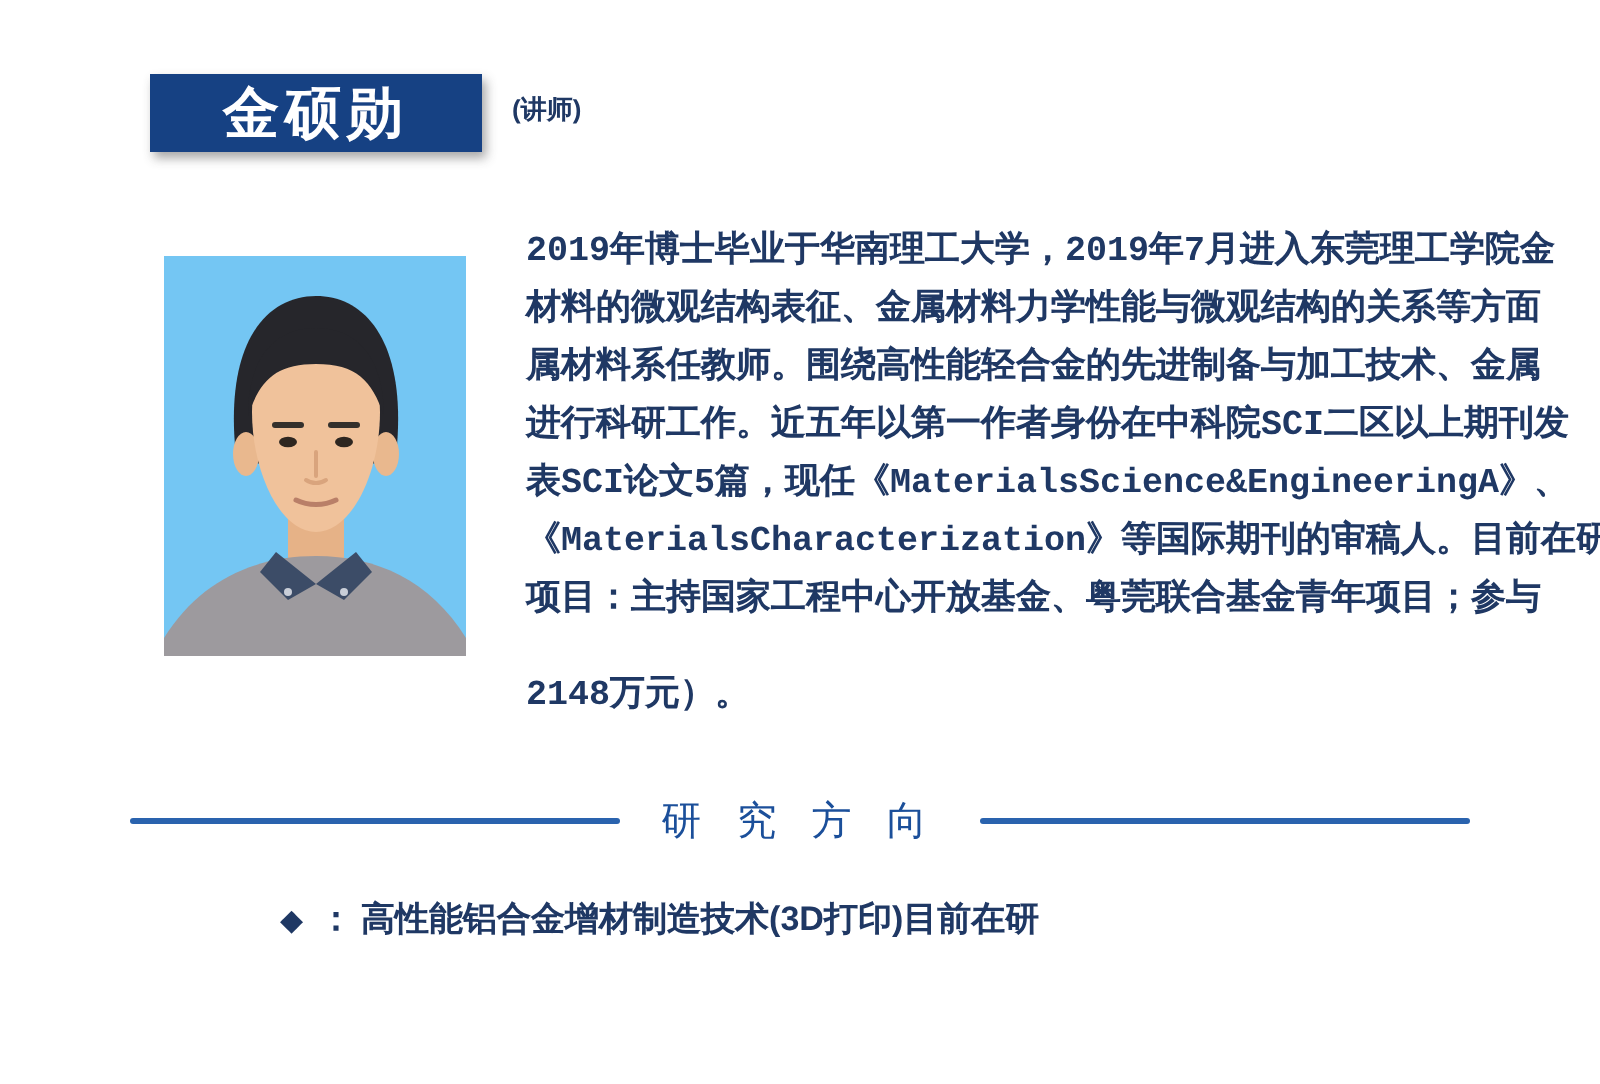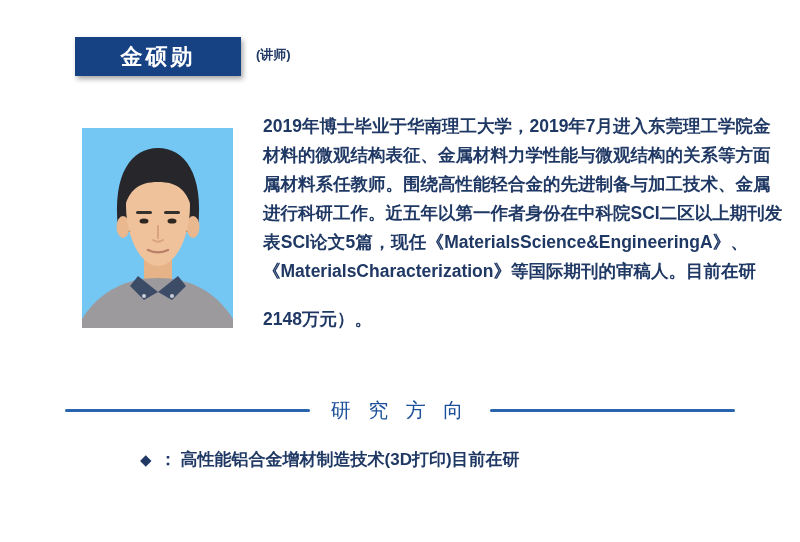--- a/index.html
+++ b/index.html
@@ -25,21 +25,21 @@
     width: 166px;
     height: 39px;
     background: #164183;
     box-shadow: 2px 3px 5px rgba(60,60,60,0.45);
     display: flex;
     align-items: center;
     justify-content: center;
   }
   .name-box .name {
     color: #ffffff;
-    font-size: 22px;
+    font-size: 28px;
     font-weight: bold;
     letter-spacing: 3px;
     text-align: right;
   }
   .title-suffix {
     position: absolute;
     left: 256px;
     top: 46px;
     color: #1f3864;
     font-size: 13px;
@@ -67,20 +67,21 @@
     font-size: 17.5px;
     font-weight: bold;
     line-height: 29px;
   }
   .bio-line {
     text-align: justify;
     text-align-last: justify;
     white-space: nowrap;
     height: 29px;
     overflow: visible;
+    font-family: Liberation Mono, monospace;
   }
   .bio-line.last {
     text-align-last: left;
     margin-top: 19px;
   }
 
   
   .divider-line {
     position: absolute;
     height: 3px;
@@ -168,20 +169,21 @@
     </svg>
   </div>
 
   <div class="bio">
     <div class="bio-line">2019年博士毕业于华南理工大学，2019年7月进入东莞理工学院金</div>
     <div class="bio-line">材料的微观结构表征、金属材料力学性能与微观结构的关系等方面</div>
     <div class="bio-line">属材料系任教师。围绕高性能轻合金的先进制备与加工技术、金属</div>
     <div class="bio-line">进行科研工作。近五年以第一作者身份在中科院SCI二区以上期刊发</div>
     <div class="bio-line">表SCI论文5篇，现任《MaterialsScience&amp;EngineeringA》、</div>
     <div class="bio-line">《MaterialsCharacterization》等国际期刊的审稿人。目前在研</div>
+    <div class="bio-line">项目：主持国家工程中心开放基金、粤莞联合基金青年项目；参与</div>
     <div class="bio-line last">2148万元）。</div>
   </div>
 
   <div class="divider-line left"></div>
   <div class="section-title">研 究 方 向</div>
   <div class="divider-line right"></div>
 
   <div class="research-item">
     <span class="marker">◆</span>
     <span class="separator">：</span>

